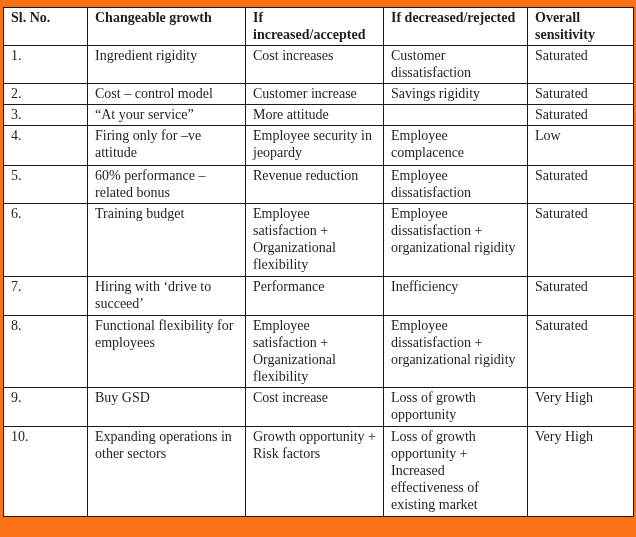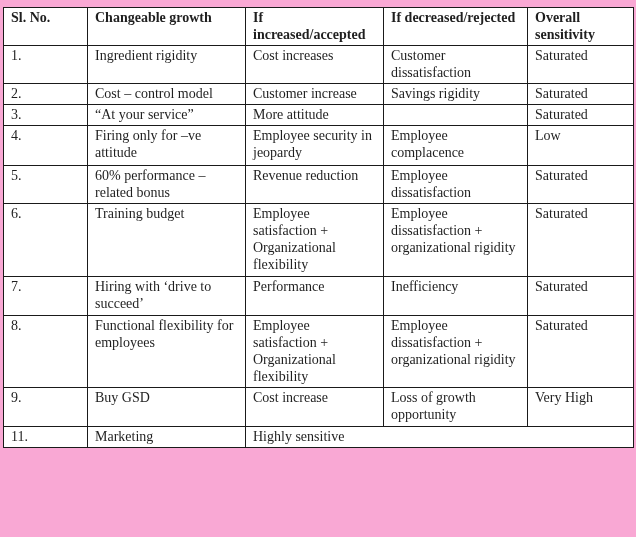--- a/index.html
+++ b/index.html
@@ -7,21 +7,21 @@
     padding: 0;
     background: #ffffff;
     width: 636px;
     height: 537px;
     overflow: hidden;
   }
   .page {
     width: 636px;
     height: 537px;
     position: relative;
-    background: #f9a8d4;
+    background: #f97316;
   }
   table.sens {
     position: absolute;
     left: 3px;
     top: 7px;
     width: 630px;
     border-collapse: collapse;
     table-layout: fixed;
     font-family: "Liberation Serif", "DejaVu Serif", serif;
     font-size: 14px;
@@ -132,22 +132,24 @@
       </tr>
 
       <tr style="height:39px">
         <td class="num">9.</td>
         <td>Buy GSD</td>
         <td>Cost increase</td>
         <td>Loss of growth opportunity</td>
         <td>Very High</td>
       </tr>
 
+      <tr style="height:90px">
+        <td class="num">10.</td>
+        <td>Expanding operations in other sectors</td>
+        <td>Growth opportunity + Risk factors</td>
+        <td>Loss of growth opportunity + Increased effectiveness of existing market</td>
+        <td>Very High</td>
+      </tr>
 
-      <tr style="height:17px">
-        <td class="num">11.</td>
-        <td>Marketing</td>
-        <td class="merged" colspan="3">Highly sensitive</td>
-      </tr>
 
     </tbody>
   </table>
 </div>
 
 </body></html>

